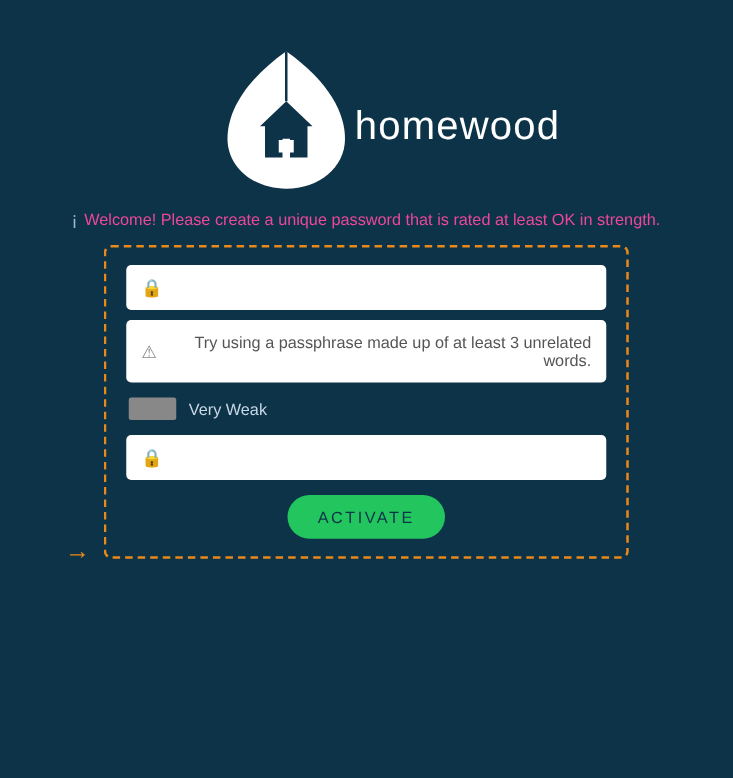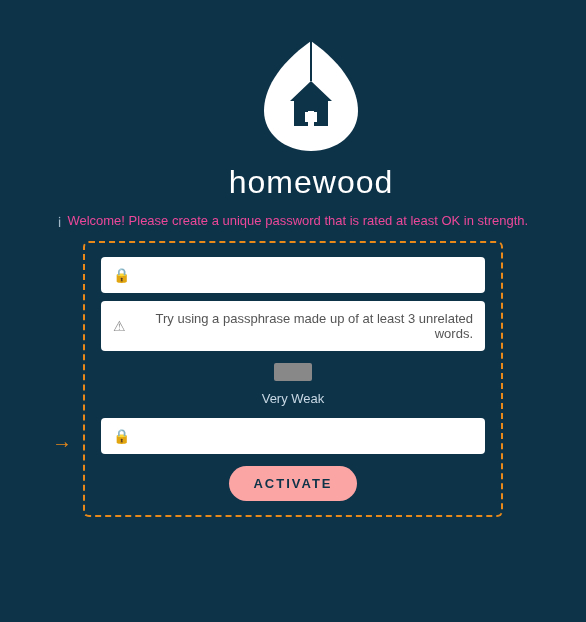--- a/index.html
+++ b/index.html
@@ -11,21 +11,21 @@
       display: flex;
       flex-direction: column;
       align-items: center;
       font-family: 'Segoe UI', Arial, sans-serif;
       overflow: hidden;
       position: relative;
     }
 
     .logo-area {
       display: flex;
-      flex-direction: column;
+      flex-direction: row;
       align-items: center;
       margin-top: 36px;
       margin-bottom: 10px;
       margin-left: 36px;
     }
 
     .logo-svg {
       width: 110px;
       height: 120px;
     }
@@ -120,44 +120,43 @@
       color: #555;
       text-align: right;
       flex: 1;
     }
 
     .strength-row {
       display: flex;
       align-items: center;
       gap: 10px;
       padding: 4px 2px;
-      flex-direction: column;
     }
 
     .strength-bar {
       width: 38px;
       height: 18px;
       background: #888888;
       border-radius: 2px;
       flex-shrink: 0;
     }
 
     .strength-label {
       color: #c8d8e4;
       font-size: 13px;
     }
 
     .activate-btn {
-      background: #fca5a5;
+      background: #22c55e;
       color: #0d3349;
       border: none;
       border-radius: 22px;
       padding: 10px 24px;
       font-size: 13px;
-      font-weight: 700;
+      font-weight: 400;
       letter-spacing: 2px;
       cursor: pointer;
       align-self: center;
       margin-top: 4px;
     }
 
     .arrow-indicator {
       position: absolute;
       left: 52px;
       top: 430px;

